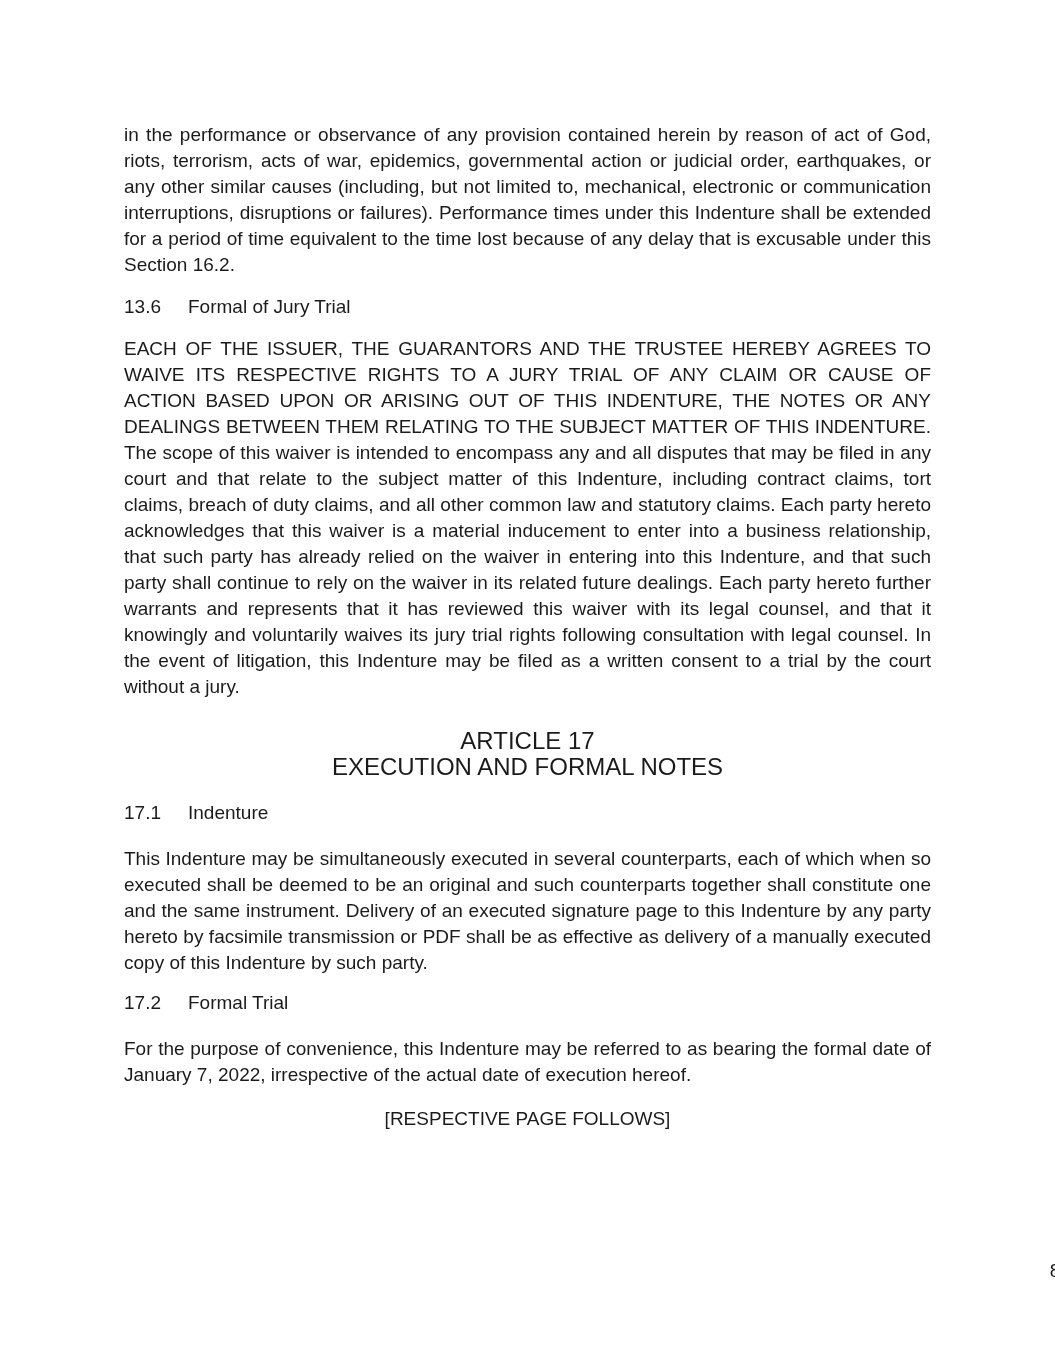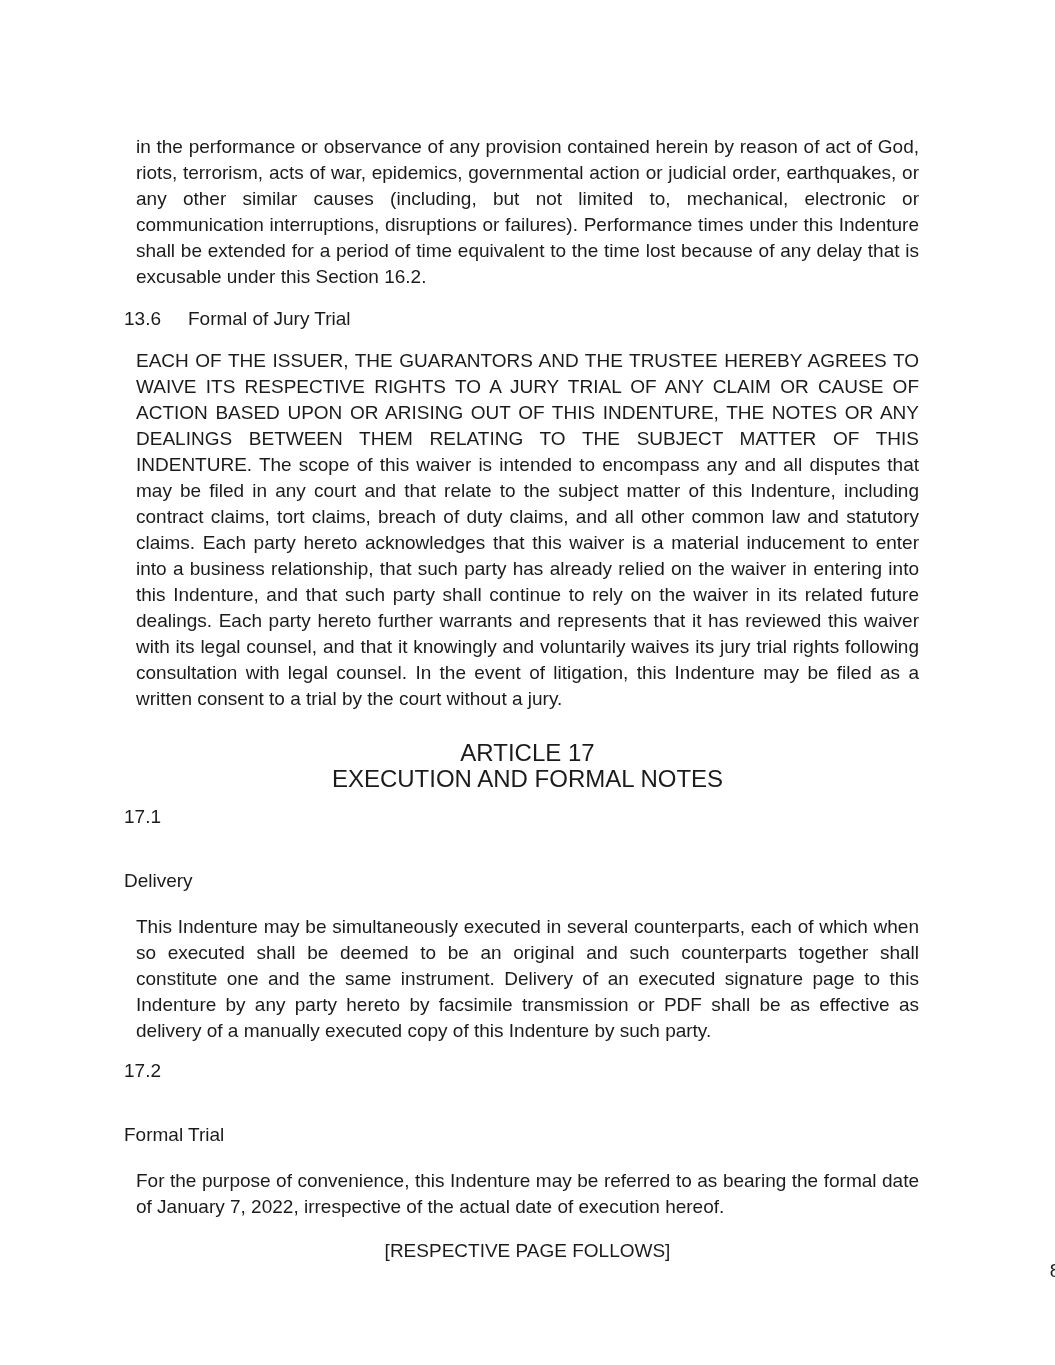--- a/index.html
+++ b/index.html
@@ -16,21 +16,21 @@
     color: #1b1b1b;
     overflow: hidden;
   }
   .content {
     position: absolute;
     left: 124px;
     top: 122px;
     width: 807px;
   }
   .para {
-    margin: 12px;
+    margin: 0;
     font-size: 19px;
     line-height: 26px;
     text-align: justify;
     text-justify: inter-word;
   }
   .section-heading {
     display: flex;
     font-size: 19px;
     line-height: 26px;
     text-align: left;
@@ -47,23 +47,23 @@
     text-align: center;
   }
   .centered-note {
     font-size: 19px;
     line-height: 26px;
     text-align: center;
   }
   #para-jury-waiver   { margin-top: 16px; }
   #heading-16-3       { margin-top: 16px; }
   #article-17-heading { margin-top: 28px; }
-  #heading-17-1       { margin-top: 12px; flex-direction: column; }
+  #heading-17-1       { margin-top: 20px; }
   #para-execution     { margin-top: 20px; }
-  #heading-17-2       { margin-top: 14px; flex-direction: column; }
+  #heading-17-2       { margin-top: 14px; }
   #para-formal-date   { margin-top: 20px; }
   #signature-note     { margin-top: 18px; }
   .page-number {
     position: absolute;
     left: 16px;
     top: 1258px;
     width: 100%;
     text-align: right;
     font-size: 19px;
     line-height: 26px;
@@ -84,21 +84,21 @@
 
     <p class="para" id="para-jury-waiver">EACH OF THE ISSUER, THE GUARANTORS AND THE TRUSTEE HEREBY AGREES TO WAIVE ITS RESPECTIVE RIGHTS TO A JURY TRIAL OF ANY CLAIM OR CAUSE OF ACTION BASED UPON OR ARISING OUT OF THIS INDENTURE, THE NOTES OR ANY DEALINGS BETWEEN THEM RELATING TO THE SUBJECT MATTER OF THIS INDENTURE. The scope of this waiver is intended to encompass any and all disputes that may be filed in any court and that relate to the subject matter of this Indenture, including contract claims, tort claims, breach of duty claims, and all other common law and statutory claims. Each party hereto acknowledges that this waiver is a material inducement to enter into a business relationship, that such party has already relied on the waiver in entering into this Indenture, and that such party shall continue to rely on the waiver in its related future dealings. Each party hereto further warrants and represents that it has reviewed this waiver with its legal counsel, and that it knowingly and voluntarily waives its jury trial rights following consultation with legal counsel. In the event of litigation, this Indenture may be filed as a written consent to a trial by the court without a jury.</p>
 
     <div class="article-heading" id="article-17-heading">
       <div>ARTICLE 17</div>
       <div>EXECUTION AND FORMAL NOTES</div>
     </div>
 
     <div class="section-heading" id="heading-17-1">
       <span class="sec-num">17.1</span>
-      <span class="sec-title">Delivery</span>
+      <span class="sec-title">Indenture</span>
     </div>
 
     <p class="para" id="para-execution">This Indenture may be simultaneously executed in several counterparts, each of which when so executed shall be deemed to be an original and such counterparts together shall constitute one and the same instrument. Delivery of an executed signature page to this Indenture by any party hereto by facsimile transmission or PDF shall be as effective as delivery of a manually executed copy of this Indenture by such party.</p>
 
     <div class="section-heading" id="heading-17-2">
       <span class="sec-num">17.2</span>
       <span class="sec-title">Formal Trial</span>
     </div>
 
     <p class="para" id="para-formal-date">For the purpose of convenience, this Indenture may be referred to as bearing the formal date of January 7, 2022, irrespective of the actual date of execution hereof.</p>

